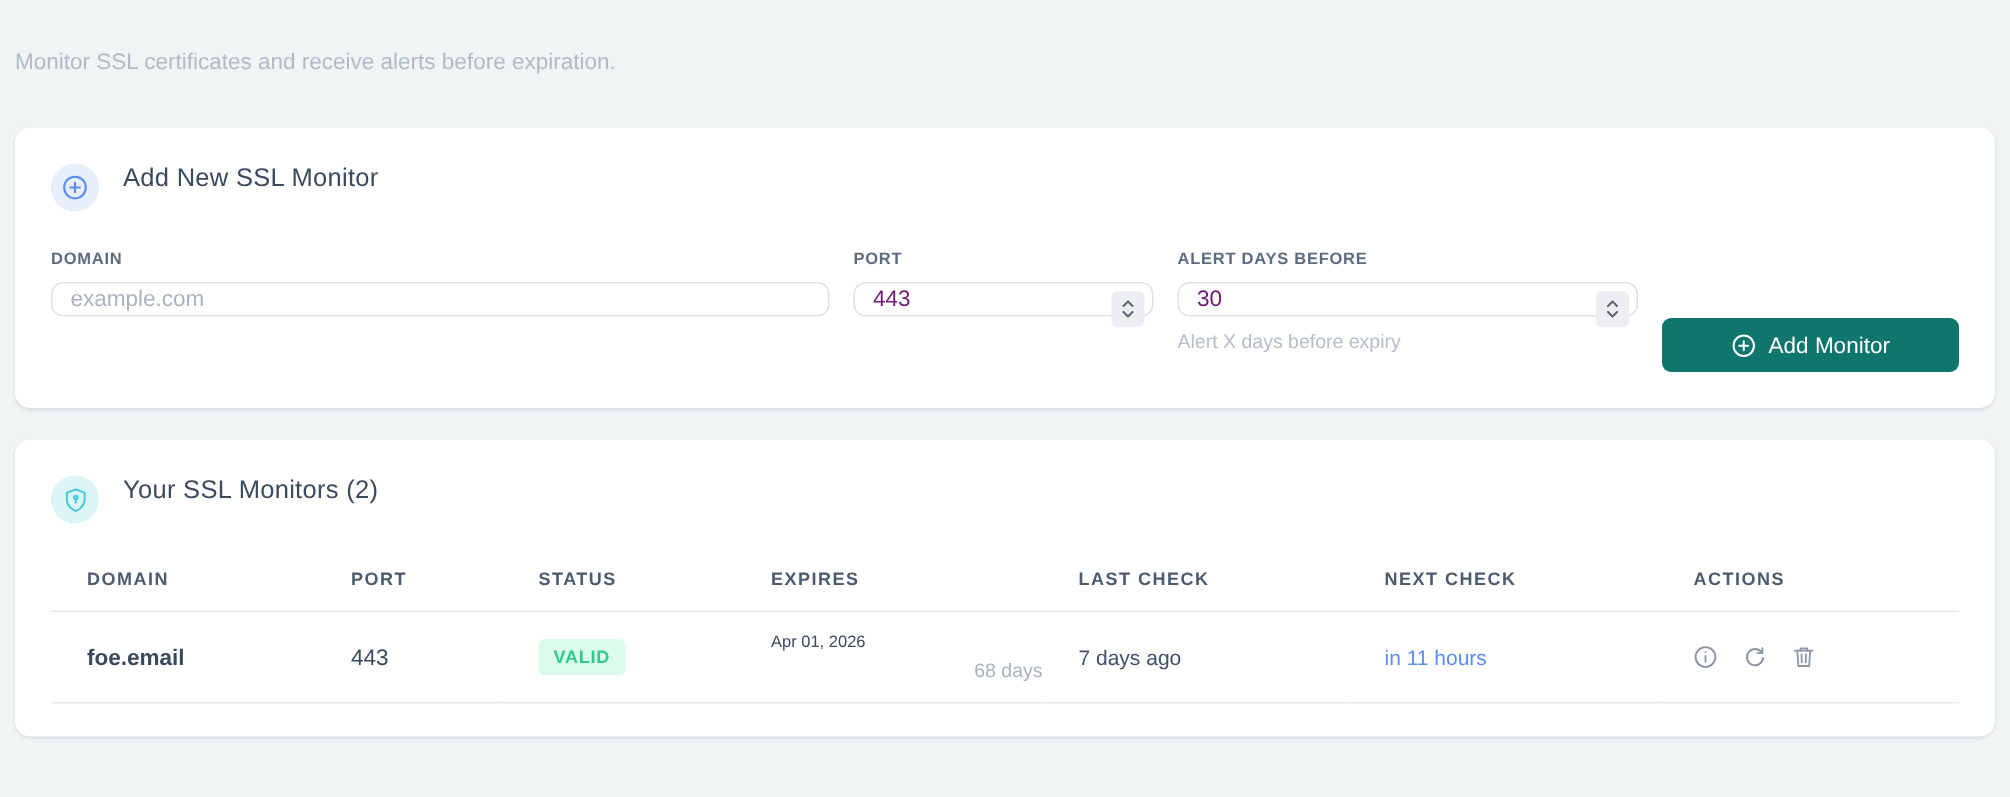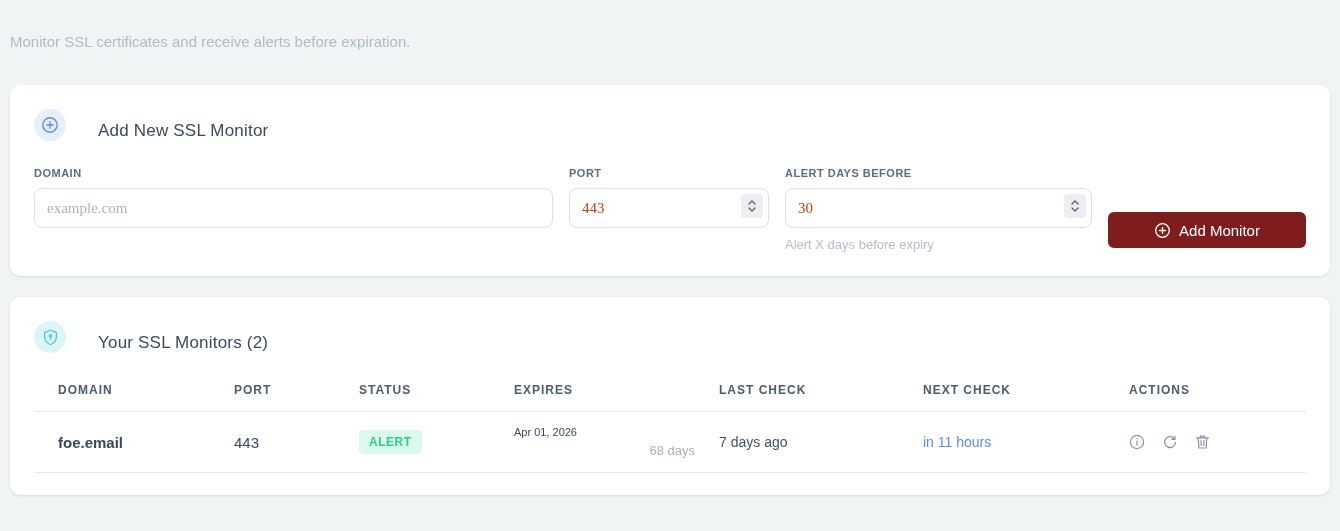--- a/index.html
+++ b/index.html
@@ -20,21 +20,21 @@
 
   
   .card {
     background: #ffffff;
     border-radius: 10px;
     box-shadow: 0 1px 3px rgba(35,48,68,0.08), 0 1px 2px rgba(35,48,68,0.05);
   }
   .card-add { margin-top: 33px; padding: 24px; }
   .card-list { margin-top: 21px; padding: 24px 24px 22px; }
 
-  .card-header { display: flex; align-items: flex-end; gap: 32px; }
+  .card-header { display: flex; align-items: flex-start; gap: 16px; }
   .icon-bubble {
     width: 32px; height: 32px; border-radius: 50%;
     display: flex; align-items: center; justify-content: center;
     flex: 0 0 32px;
   }
   .bubble-blue { background: #e7eefc; }
   .bubble-cyan { background: #dcf6f8; }
   .card-title { font-size: 17px; font-weight: 500; color: #3c4a5e; letter-spacing: 0.2px; }
 
   
@@ -43,40 +43,40 @@
   .field-domain { flex: 1 1 auto; }
   .field-port { flex: 0 0 200px; }
   .field-alert { flex: 0 0 307px; }
   .field-submit { flex: 0 0 198px; }
   .field-label {
     font-size: 11px; font-weight: 700; letter-spacing: 0.5px;
     color: #5d6c80; margin-bottom: 9px; text-transform: uppercase;
   }
   .input-wrap { position: relative; }
   .text-input {
-    width: 100%; height: 40px;
+    width: 100%; height: 23px;
     border: 1px solid #dce1e9; border-radius: 8px;
-    padding: 0 12px; font-size: 15px; color: #c2410c;
-    font-family: Liberation Serif, serif;
+    padding: 0 12px; font-size: 15px; color: #701a75;
+    font-family: Liberation Sans, sans-serif;
     outline: none; background: #fff;
   }
   .text-input::placeholder { color: #a9b3c0; }
   .number-input { padding-right: 36px; }
   .spinner {
     position: absolute; right: 6px; top: 6px;
     width: 22px; height: 24px; background: #eceef2; border-radius: 4px;
     display: flex; flex-direction: column; align-items: center; justify-content: center;
     cursor: pointer;
   }
   .field-helper { font-size: 13px; color: #b4bdc9; margin-top: 9px; }
 
   .btn-primary {
     margin-top: 45px;
     width: 100%; height: 36px;
-    background: #7f1d1d; color: #ffffff;
+    background: #0f766e; color: #ffffff;
     border: none; border-radius: 6px;
     font-size: 15px; font-family: "Liberation Sans", sans-serif;
     display: flex; align-items: center; justify-content: center; gap: 8px;
     cursor: pointer;
   }
 
   
   table.monitors { width: 100%; border-collapse: collapse; margin-top: 24px; table-layout: fixed; }
   col.c-domain { width: 176px; }
   col.c-port   { width: 125px; }
@@ -204,21 +204,21 @@
           <th>LAST CHECK</th>
           <th>NEXT CHECK</th>
           <th>ACTIONS</th>
         </tr>
       </thead>
       <tbody>
         <tr>
           <td class="cell-domain">foe.email</td>
           <td class="cell-plain">443</td>
           <td>
-            <span class="badge-valid">ALERT</span>
+            <span class="badge-valid">VALID</span>
           </td>
           <td>
             <div class="expires-date">Apr 01, 2026</div>
             <div class="expires-days">68 days</div>
           </td>
           <td class="cell-last">7 days ago</td>
           <td class="cell-next">in 11 hours</td>
           <td>
             <div class="actions">
               <button class="action-btn">

